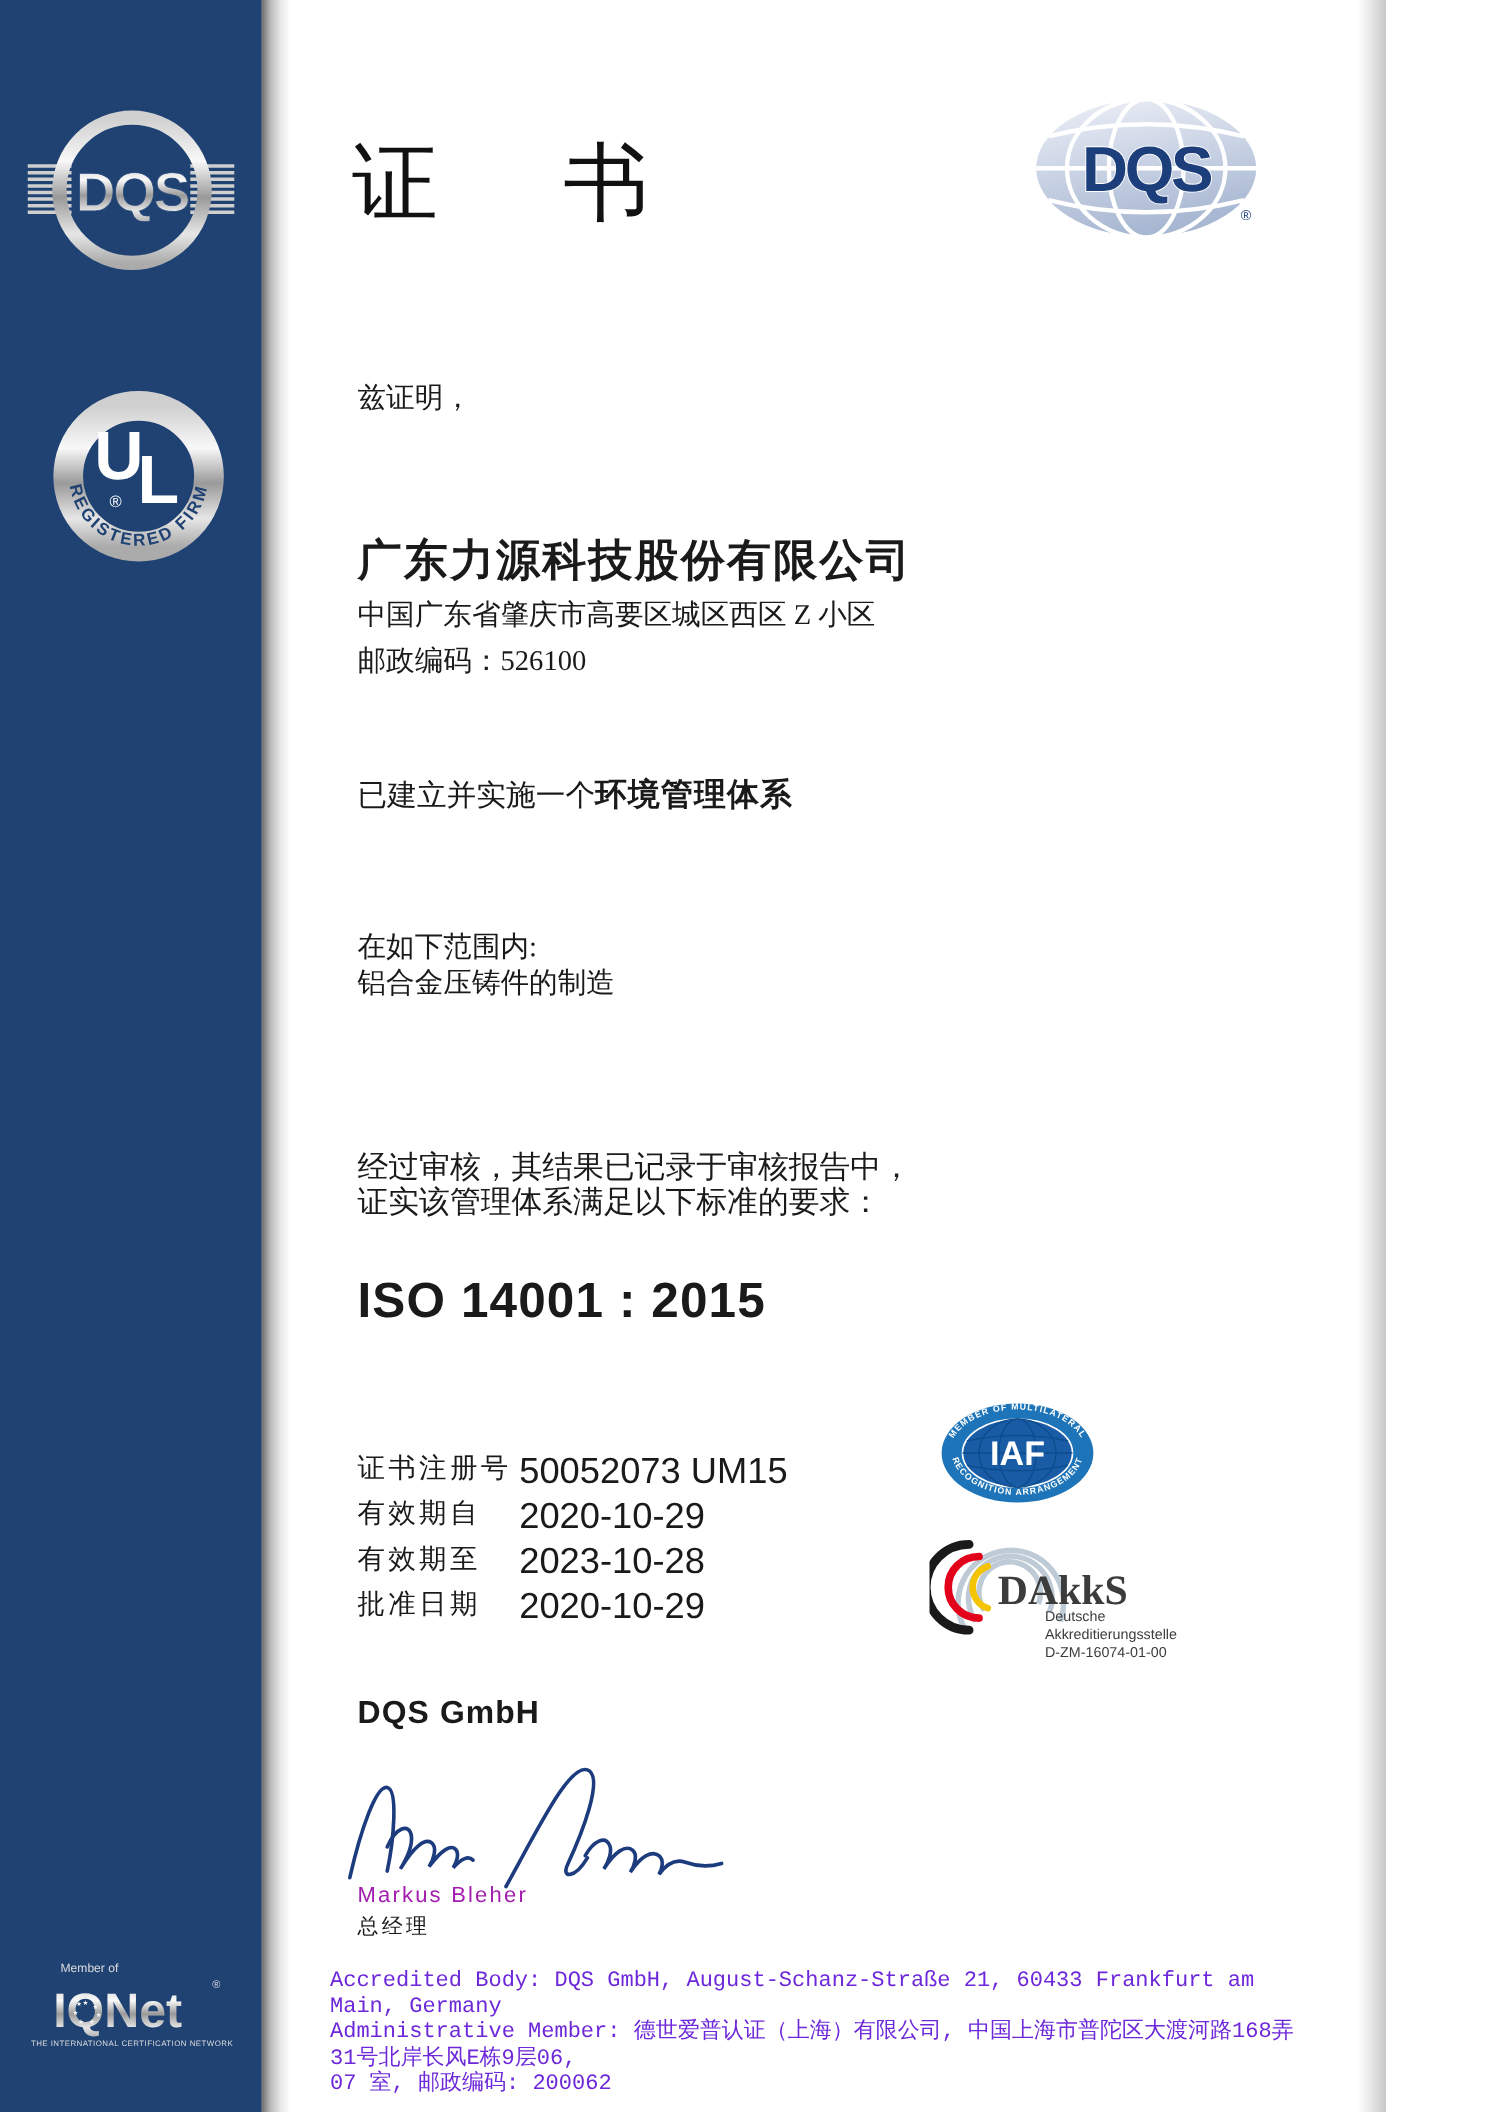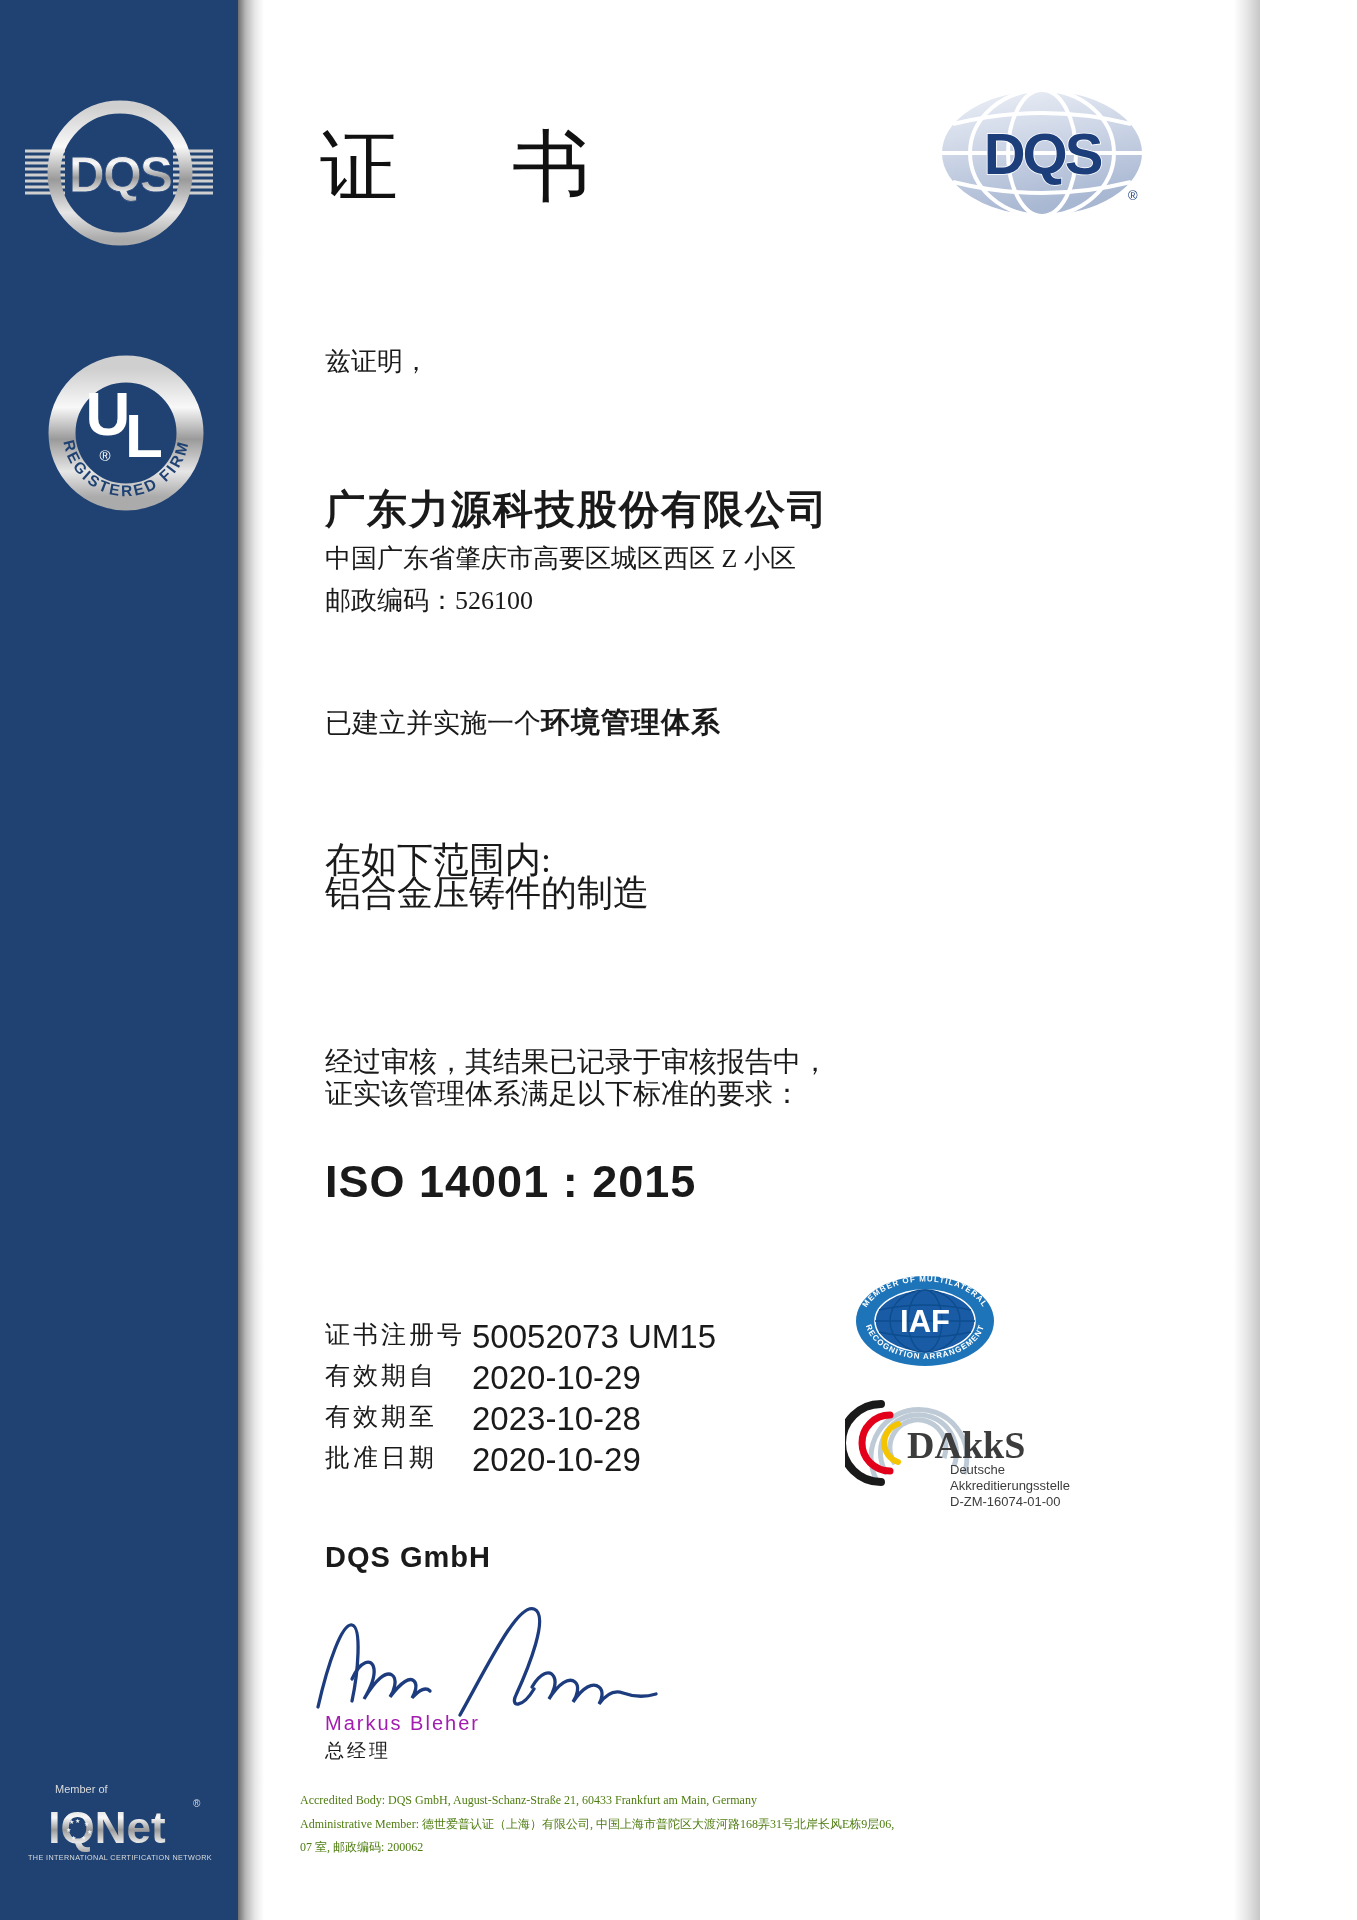--- a/index.html
+++ b/index.html
@@ -14,35 +14,35 @@
   .logo{position:absolute;}
   
   .title{position:absolute;left:320px;top:128px;display:flex;gap:114px;
          font-size:78px;line-height:1;color:#111;}
   .attest{position:absolute;left:325px;top:344px;font-size:26px;}
   .company{position:absolute;left:325px;top:482px;font-size:40px;font-weight:bold;letter-spacing:2px;}
   .addr1{position:absolute;left:325px;top:541px;font-size:26px;}
   .addr2{position:absolute;left:325px;top:556px;font-size:26px;margin-top:27px;}
   .system-line{position:absolute;left:325px;top:703px;font-size:27px;}
   .system-line b{font-family:Liberation Sans, sans-serif;font-size:29px;font-weight:bold;letter-spacing:1px;text-align:center;}
-  .scope{position:absolute;left:325px;top:844px;font-size:36px;line-height:33px;}
+  .scope{position:absolute;left:325px;top:844px;font-size:26px;line-height:33px;}
   .audit{position:absolute;left:325px;top:1046px;font-size:28px;line-height:32px;}
   .standard{position:absolute;left:325px;top:1156px;font-family:"Liberation Sans","DejaVu Sans",sans-serif;
             font-size:45px;font-weight:bold;letter-spacing:1px;}
   .details{position:absolute;left:325px;top:1318px;}
   .drow{display:flex;height:41px;align-items:flex-start;}
   .dlabel{width:147px;font-size:25px;letter-spacing:3px;}
   .dvalue{font-family:"Liberation Sans","DejaVu Sans",sans-serif;font-size:33px;}
   .issuer{position:absolute;left:325px;top:1541px;font-family:"Liberation Sans","DejaVu Sans",sans-serif;
           font-size:29px;font-weight:bold;letter-spacing:1px;}
   .sig-name{position:absolute;left:325px;top:1712px;font-family:"Liberation Sans","DejaVu Sans",sans-serif;
             font-size:20px;letter-spacing:2px;color:#a21caf;}
   .sig-title{position:absolute;left:325px;top:1738px;font-size:19px;letter-spacing:3px;}
   .footer{position:absolute;left:300px;top:1789px;width:900px;
-          font-family:Liberation Serif, serif;font-size:12px;line-height:23.5px;color:#4d7c0f;}
+          font-family:Liberation Mono, monospace;font-size:20px;line-height:23.5px;color:#6d28d9;}
   svg text{font-family:"Liberation Sans","DejaVu Sans",sans-serif;}
   svg .ser{font-family:"Liberation Serif","DejaVu Serif",serif;}
 </style>
 </head>
 <body>
 
 <div class="page">
 
   <svg width="0" height="0" style="position:absolute">
     <defs>

